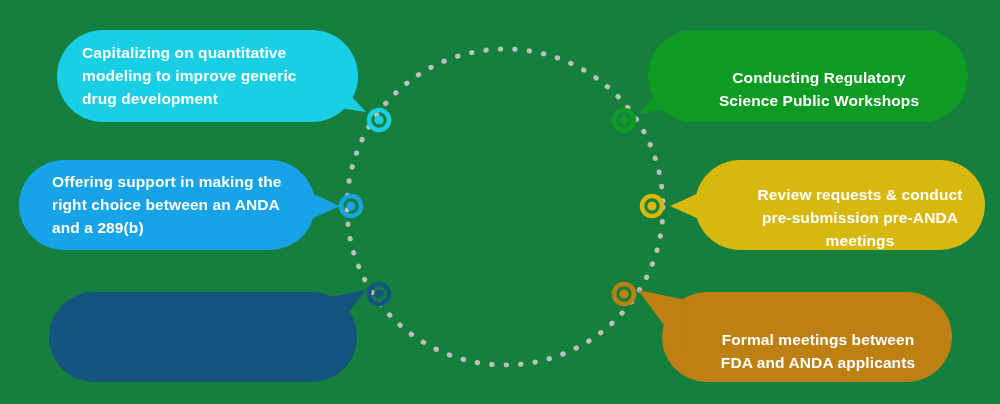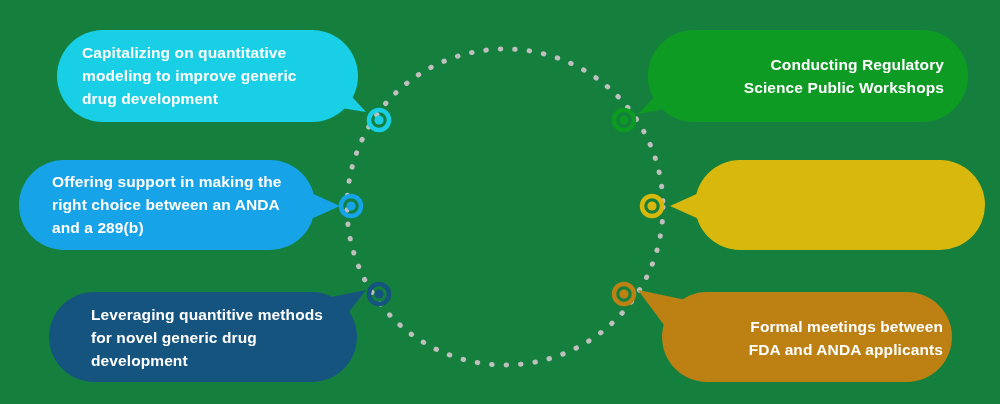--- a/index.html
+++ b/index.html
@@ -27,21 +27,21 @@
     color: #ffffff;
     font-family: "Liberation Sans", sans-serif;
     font-weight: bold;
     font-size: 15.5px;
     line-height: 23px;
     letter-spacing: 0.1px;
     white-space: pre-line;
     pointer-events: none;
   }
   .c-left  { text-align: left; }
-  .c-right { text-align: right; }
+  .c-right { text-align: center; margin-top: 13px; }
 </style>
 </head>
 <body>
 
 <div id="canvas">
 
   <svg id="art" viewBox="0 0 1000 404">
 
     <circle cx="505" cy="207" r="158" fill="none" stroke="#bfbfbf" stroke-width="5" stroke-linecap="round" stroke-dasharray="0.5 14"></circle>
 
@@ -102,24 +102,24 @@
   </svg>
 
   <div class="callout-text c-left" style="left:82px; top:41px; width:262px;">Capitalizing on quantitative
 modeling to improve  generic
 drug development</div>
 
   <div class="callout-text c-left" style="left:52px; top:170px; width:250px;">Offering support in making the
 right choice between an ANDA
 and a 289(b)</div>
 
-  <div class="callout-text c-left" style="left:91px; top:303px; width:250px;">Leveraging quantitive methods
-for novel generic drug
-development</div>
 
   <div class="callout-text c-right" style="left:694px; top:53px; width:250px;">Conducting Regulatory
 Science Public Workshops</div>
 
+  <div class="callout-text c-right" style="left:740px; top:170px; width:240px;">Review requests &amp; conduct
+pre-submission pre-ANDA
+meetings</div>
 
   <div class="callout-text c-right" style="left:693px; top:315px; width:250px;">Formal meetings between
 FDA and ANDA applicants</div>
 
 </div>
 
 </body></html>

